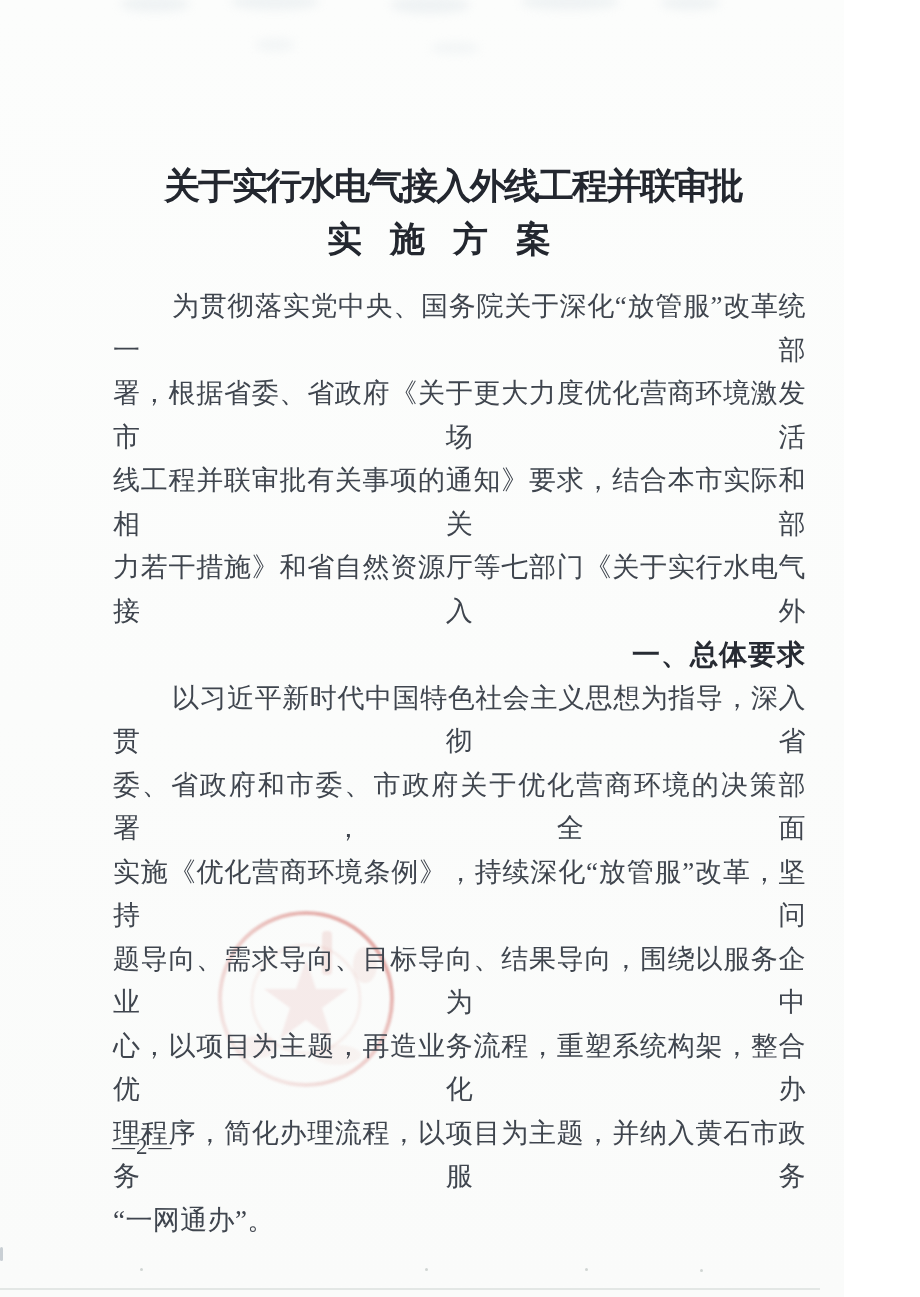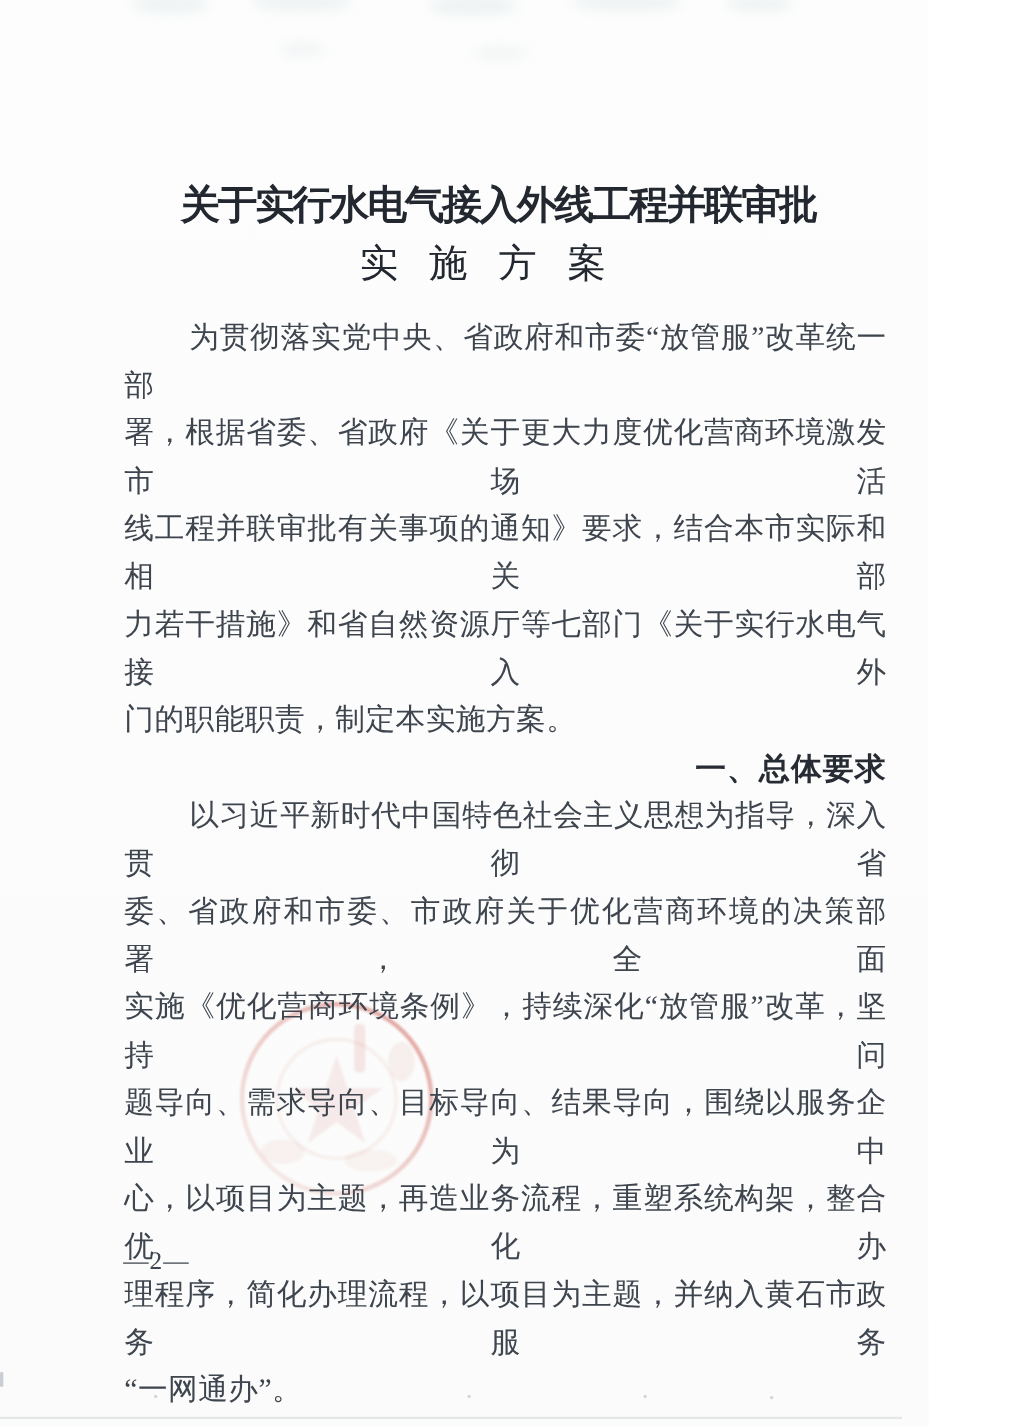--- a/index.html
+++ b/index.html
@@ -23,21 +23,21 @@
   .dot{position:absolute;width:3px;height:3px;border-radius:50%;background:#c6ccc9;opacity:.8;}
 
   
   .title-block{position:absolute;left:8px;top:0;width:890px;text-align:center;color:#23272f;}
   .title-1{
     position:absolute;left:0;top:163px;width:890px;
     font-size:36px;font-weight:700;letter-spacing:-2px;line-height:46px;
   }
   .title-2{
     position:absolute;left:0;top:218px;width:890px;
-    font-size:35px;font-weight:400;letter-spacing:28px;line-height:44px;
+    font-size:35px;font-weight:700;letter-spacing:28px;line-height:44px;
   }
 
   
   .body-block{
     position:absolute;left:113px;top:285px;width:693px;
     font-size:27px;line-height:43.5px;color:#3f454e;
   }
   .ln{text-align:justify;text-align-last:justify;letter-spacing:.4px;}
   .ln.first{text-indent:59px;}
   .ln.end{text-align-last:left;}
@@ -92,25 +92,24 @@
     <ellipse cx="142" cy="170" rx="24" ry="10" fill="#c8463e" fill-opacity="0.05"></ellipse>
     <ellipse cx="170" cy="80" rx="12" ry="18" fill="#c8463e" fill-opacity="0.07"></ellipse>
   </svg>
 
   <div class="title-block">
     <div class="title-1">关于实行水电气接入外线工程并联审批</div>
     <div class="title-2">实施方案</div>
   </div>
 
   <div class="body-block">
-    <div class="ln first">为贯彻落实党中央、省政府和市委“放管服”改革统一部</div>
+    <div class="ln first">为贯彻落实党中央、国务院关于深化“放管服”改革统一部</div>
     <div class="ln">署，根据省委、省政府《关于更大力度优化营商环境激发市场活</div>
     <div class="ln">线工程并联审批有关事项的通知》要求，结合本市实际和相关部</div>
     <div class="ln">力若干措施》和省自然资源厅等七部门《关于实行水电气接入外</div>
-    <div class="ln end">门的职能职责，制定本实施方案。</div>
 
     <div class="hd">一、总体要求</div>
 
     <div class="ln first">以习近平新时代中国特色社会主义思想为指导，深入贯彻省</div>
     <div class="ln">委、省政府和市委、市政府关于优化营商环境的决策部署，全面</div>
     <div class="ln">实施《优化营商环境条例》，持续深化“放管服”改革，坚持问</div>
     <div class="ln">题导向、需求导向、目标导向、结果导向，围绕以服务企业为中</div>
     <div class="ln">心，以项目为主题，再造业务流程，重塑系统构架，整合优化办</div>
     <div class="ln">理程序，简化办理流程，以项目为主题，并纳入黄石市政务服务</div>
     <div class="ln end">“一网通办”。</div>

